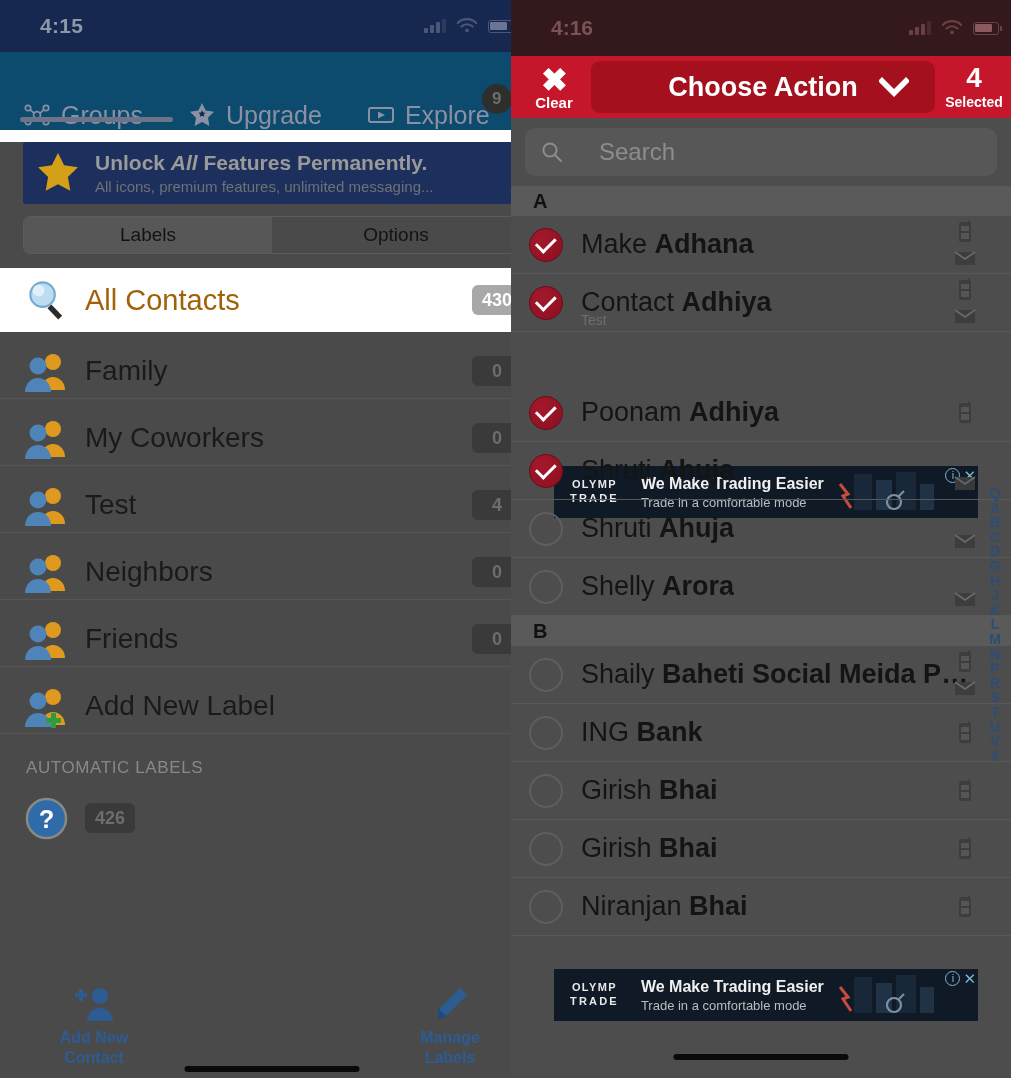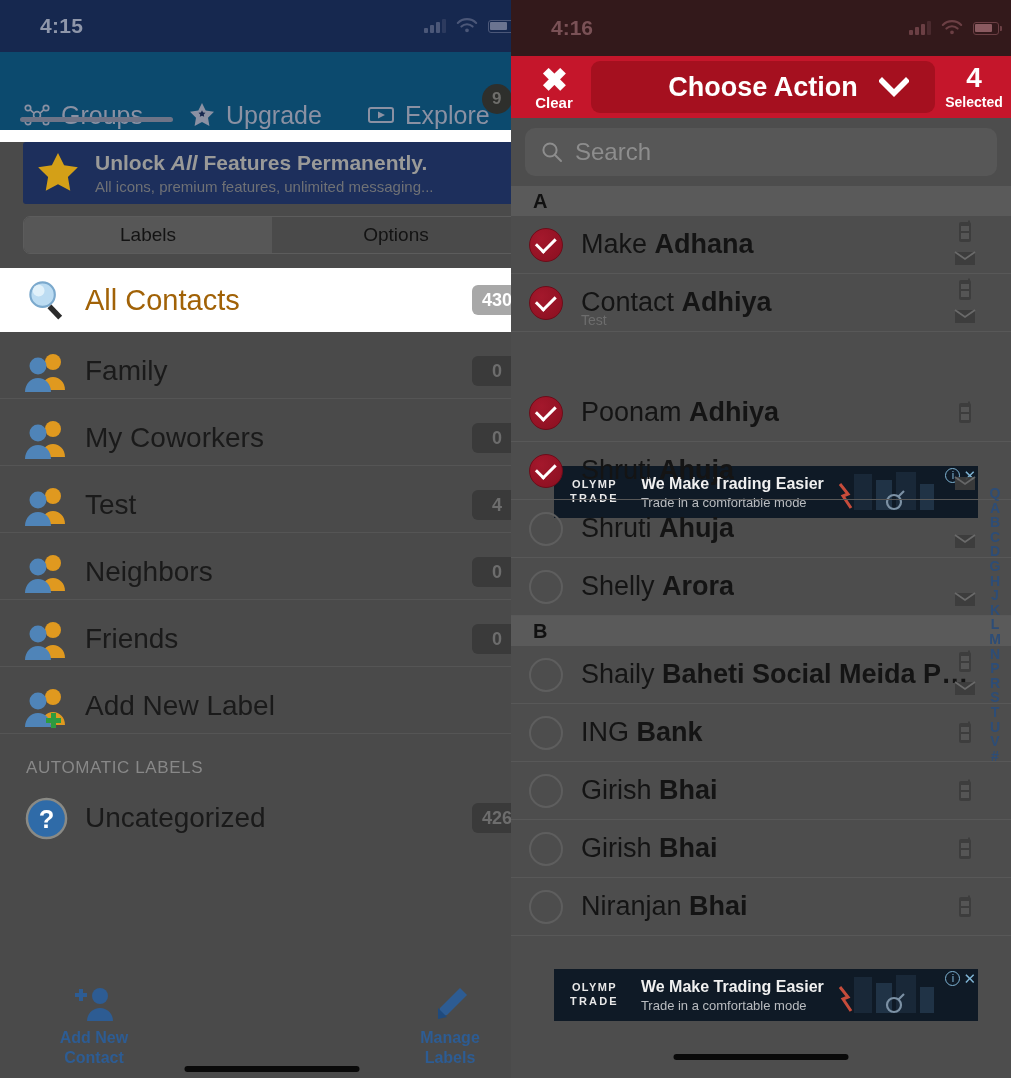--- a/index.html
+++ b/index.html
@@ -127,21 +127,21 @@
   .sellbl { font-size:14px; font-weight:700; margin-top:2px; }
 
   .rp-body { background:#4d4d4d; height: calc(1078px - 118px); position:relative; overflow:hidden;}
 
   .searchwrap { padding: 10px 14px 10px 14px; }
   .searchbar {
     height: 48px; background:#575757; border-radius:10px;
     display:flex; align-items:center; gap:12px; padding: 0 16px;
   }
   .searchbar .lens { width:22px;height:22px;flex:0 0 22px;}
-  .searchbar .ph { color:#8d8d8d; font-size:24px; }
+  .searchbar .ph { color:#8d8d8d; font-size:24px;margin-left:24px; }
 
   .sechdr { height: 30px; background:#5a5a5a; color:#111; font-size:20px; font-weight:600; display:flex; align-items:center; padding-left: 22px;}
 
   .crow { position:relative; height: 58px; display:flex; align-items:center; padding: 0 0 0 18px; border-bottom:1px solid #585858;}
   .ckwrap { width:52px; flex:0 0 52px; display:flex; align-items:center;}
   .ck { width:34px;height:34px;border-radius:50%; }
   .ck.on { background: radial-gradient(circle at 35% 30%, #a4182c, #8a0f20); border:1px solid #6d0c19; display:flex;align-items:center;justify-content:center;}
   .ck.on::after{ content:""; display:block; width:16px;height:9px;border-left:3.5px solid #fff;border-bottom:3.5px solid #fff;transform:rotate(-45deg) translate(1px,-2px);}
   .ck.off { border:2px solid #5e5e5e; background:transparent; }
   .cname { font-size:27px; color:#141414; white-space:nowrap; overflow:hidden; }
@@ -319,21 +319,20 @@
         </div>
       </div>
 
       <div class="auto-hdr">AUTOMATIC LABELS</div>
 
       <div class="uncat">
         <svg class="qmark" viewBox="0 0 46 46">
           <circle cx="23" cy="23" r="20" fill="#2f6ba8" stroke="#8a8a85" stroke-width="2.5"></circle>
           <text x="23" y="33" font-size="26" font-family="Liberation Sans, sans-serif" font-weight="700" fill="#ffffff" text-anchor="middle">?</text>
         </svg>
-        <div class="nm">Uncategorized</div>
         <div class="cnt dim">426</div>
       </div>
 
       <div class="lp-foot">
         <div class="footbtn">
           <svg width="46" height="38" viewBox="0 0 46 38">
             <circle cx="29" cy="10" r="8" fill="#2d5c93"></circle>
             <path d="M16 35c0-7.2 5.8-13 13-13s13 5.8 13 13z" fill="#2d5c93"></path>
             <path d="M4 7h4V3h4v4h4v4h-4v4H8v-4H4z" fill="#2d5c93"></path>
           </svg>

